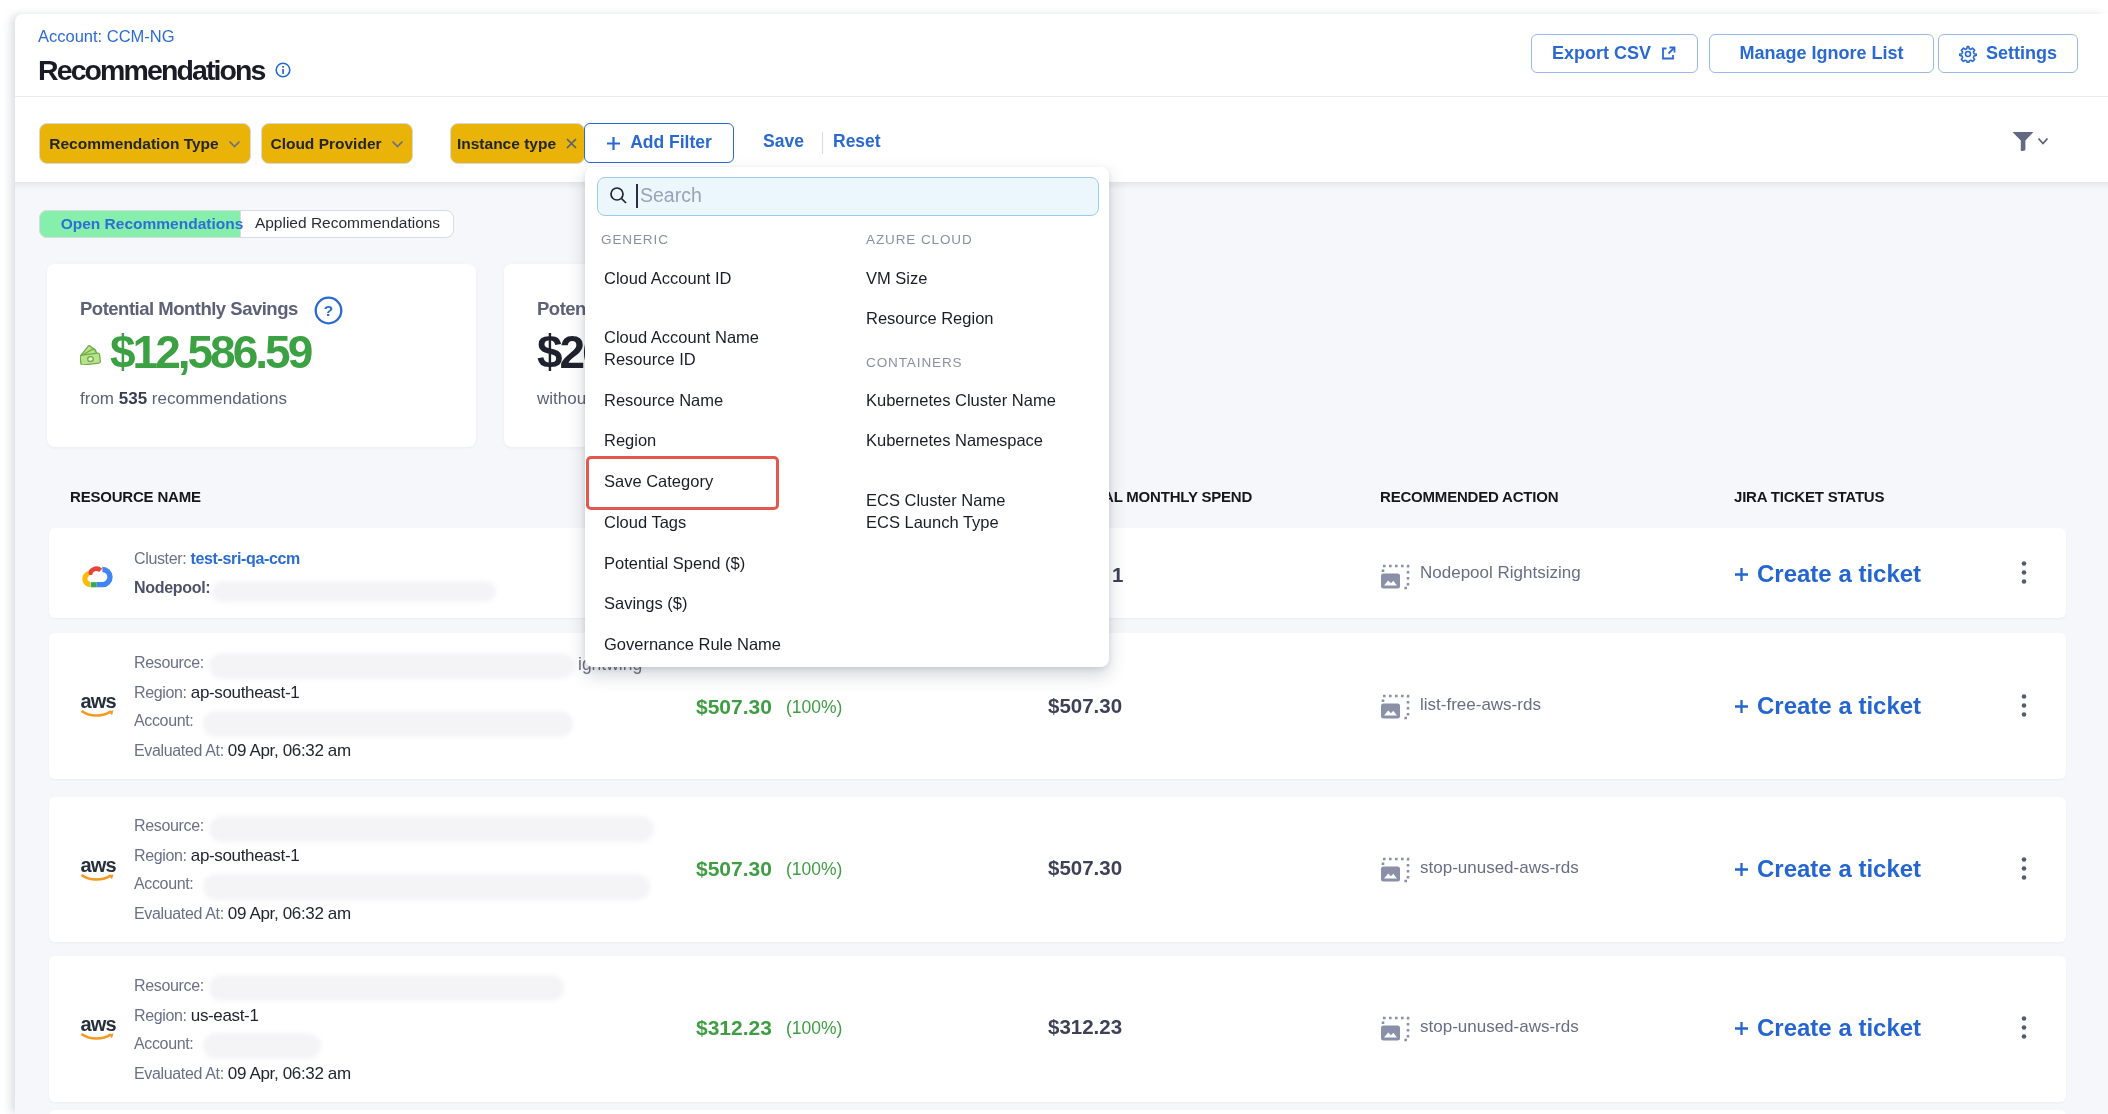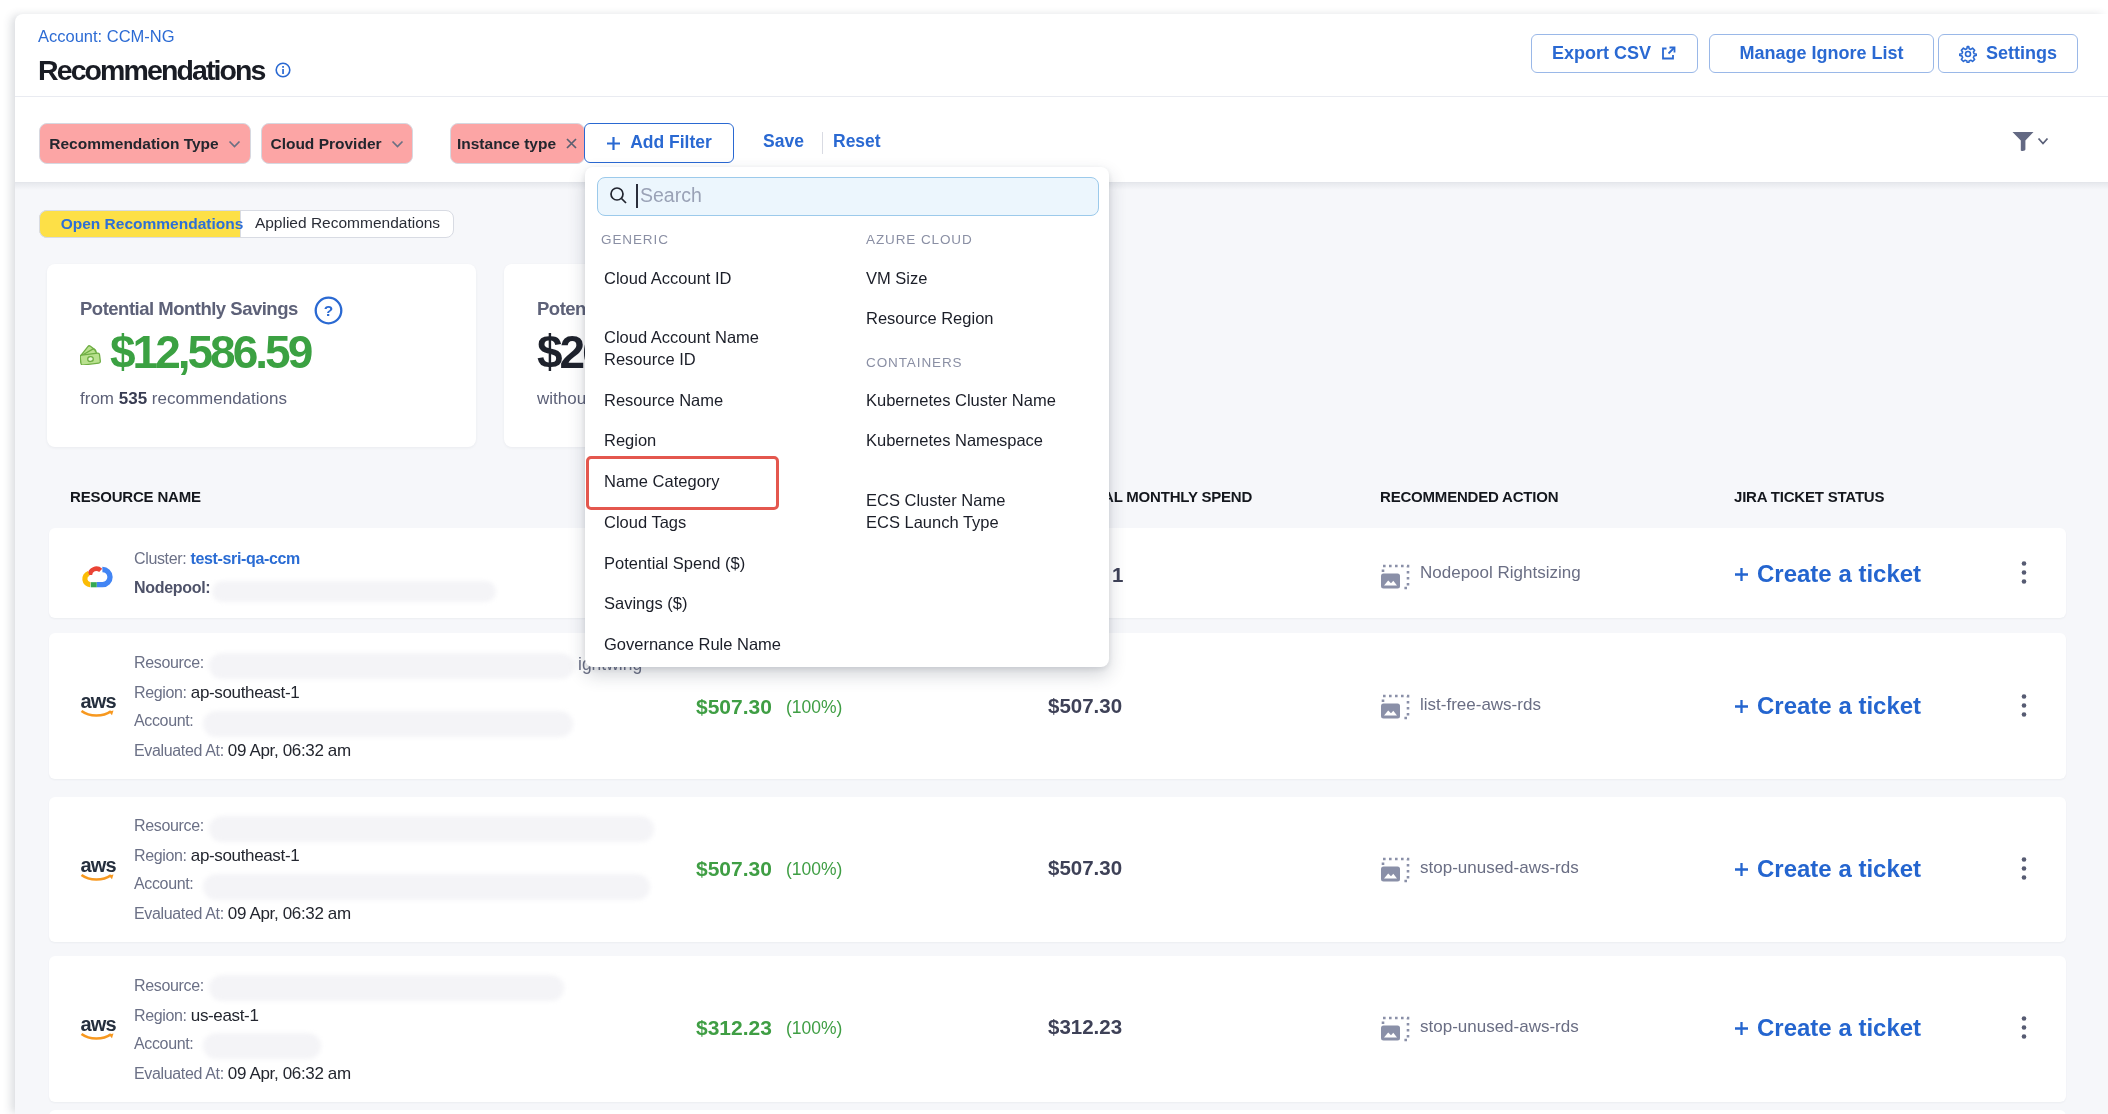--- a/index.html
+++ b/index.html
@@ -1,21 +1,21 @@
 <!DOCTYPE html>
 <html><head><meta charset="utf-8">
 <style>
 html,body{margin:0;padding:0;width:2108px;height:1114px;background:#fff;font-family:"Liberation Sans",sans-serif;overflow:hidden;position:relative}
 .a{position:absolute;line-height:1;white-space:nowrap}
 .panel{position:absolute;left:15px;top:14px;width:2093px;height:1100px;background:#fff;border-radius:8px 0 0 0;box-shadow:-5px 0 9px -1px rgba(50,58,80,.17)}
 .contentbg{position:absolute;left:15px;top:182px;width:2093px;height:932px;background:#f6f7fa;border-top:1px solid #e4e6eb}
 .topshade{position:absolute;left:15px;top:183px;width:2093px;height:7px;background:linear-gradient(rgba(80,90,110,.09),rgba(80,90,110,0))}
 .hdiv{position:absolute;left:15px;top:96px;width:2093px;height:1px;background:#e9ebf1}
 .btn{position:absolute;box-sizing:border-box;height:39px;border:1.5px solid #9ab8e8;border-radius:6px;background:#fff;color:#2a69d2;font-weight:bold;font-size:18px;display:flex;align-items:center;justify-content:center;gap:9px}
-.chip{position:absolute;box-sizing:border-box;height:41px;top:123px;border:1.4px solid #d6d8e0;border-radius:8px;background:#fca5a5;color:#23262e;font-weight:600;font-size:15.5px;display:flex;align-items:center;justify-content:center;gap:9px}
+.chip{position:absolute;box-sizing:border-box;height:41px;top:123px;border:1.4px solid #d6d8e0;border-radius:8px;background:#eab308;color:#23262e;font-weight:600;font-size:15.5px;display:flex;align-items:center;justify-content:center;gap:9px}
 .blue{color:#2a69d2}
 .lab{font-size:16px;letter-spacing:-.35px;color:#6b7086}
 .val{font-size:17px;color:#23262f}
 .labb{font-size:16px;letter-spacing:-.3px;font-weight:bold;color:#4e5269}
 .blur{position:absolute;background:#f4f4f7;border-radius:13px;filter:blur(2px)}
 .price{font-size:21px;font-weight:bold;color:#3f9e44}
 .pct{font-size:17.5px;color:#3f9e44}
 .spend{font-size:20.5px;font-weight:bold;color:#3e4157}
 .act{font-size:17px;color:#6a6e84}
 .th{font-size:15px;font-weight:bold;color:#14171d;letter-spacing:-.2px}
@@ -77,21 +77,21 @@
 <div class="a" style="left:822px;top:132px;width:1.3px;height:22px;background:#d9dbe3"></div>
 <div class="a blue" style="left:833px;top:133px;font-size:17.5px;font-weight:bold">Reset</div>
 <svg class="a" style="left:2012px;top:131px" width="22" height="22" viewBox="0 0 22 22">
     <path d="M0.5 1h21L13.4 9.6v8.6c0 1.4-2.7 2.4-4.6 1.2V9.6Z" fill="#636983"></path>
   </svg>
 <svg class="a" style="left:2037px;top:137px" width="12" height="9" viewBox="0 0 12 9" fill="none" stroke="#5a6078" stroke-width="1.8">
     <path d="M1.5 1.5 6 6.5 10.5 1.5"></path>
   </svg>
 
 <div class="a" style="left:39px;top:210px;width:415px;height:28px;box-sizing:border-box;border:1.3px solid #d8dbe3;border-radius:8px;background:#fff"></div>
-<div class="a" style="left:39px;top:210px;width:202px;height:28px;box-sizing:border-box;border:1.3px solid #d8dbe3;border-radius:8px 0 0 8px;background:#fde047;display:flex;align-items:center;justify-content:center;padding-left:24px;color:#2e6fd6;font-weight:bold;font-size:15.5px">Open Recommendations</div>
+<div class="a" style="left:39px;top:210px;width:202px;height:28px;box-sizing:border-box;border:1.3px solid #d8dbe3;border-radius:8px 0 0 8px;background:#86efac;display:flex;align-items:center;justify-content:center;padding-left:24px;color:#2e6fd6;font-weight:bold;font-size:15.5px">Open Recommendations</div>
 <div class="a" style="left:241px;top:210px;width:213px;height:25px;display:flex;align-items:center;justify-content:center;color:#2a2d37;font-size:15.5px">Applied Recommendations</div>
 
 <div class="a" style="left:47px;top:264px;width:429px;height:183px;background:#fff;border-radius:8px;box-shadow:0 1px 3px rgba(40,50,70,.06)"></div>
 <div class="a" style="left:504px;top:264px;width:429px;height:183px;background:#fff;border-radius:8px;box-shadow:0 1px 3px rgba(40,50,70,.06)"></div>
 <div class="a" style="left:80px;top:300px;font-size:18.5px;font-weight:bold;color:#5d6178;letter-spacing:-.5px">Potential Monthly Savings</div>
 <svg class="a" style="left:314px;top:296px" width="29" height="29" viewBox="0 0 29 29">
     <circle cx="14.5" cy="14.5" r="12.8" fill="none" stroke="#2a69d2" stroke-width="2.3"></circle>
     <text x="14.5" y="20" font-family="Liberation Sans" font-size="15.5" font-weight="bold" fill="#2a69d2" text-anchor="middle">?</text>
   </svg>
 <svg class="a" style="left:80px;top:341px" width="24" height="24" viewBox="0 0 24 24">
@@ -256,21 +256,21 @@
   </svg>
 <div class="a" style="left:636px;top:184px;width:1.5px;height:24px;background:#2a2e3c;z-index:52"></div>
 <div class="a" style="left:640px;top:186px;font-size:19.5px;color:#9aa2b6;z-index:52">Search</div>
 <div class="ddh" style="left:601px;top:232px">GENERIC</div>
 <div class="ddh" style="left:866px;top:232px">AZURE CLOUD</div>
 <div class="ddi" style="left:604px;top:268.6px">Cloud Account ID</div>
 <div class="ddi" style="left:604px;top:328px">Cloud Account Name</div>
 <div class="ddi" style="left:604px;top:350px">Resource ID</div>
 <div class="ddi" style="left:604px;top:390.7px">Resource Name</div>
 <div class="ddi" style="left:604px;top:431.4px">Region</div>
-<div class="ddi" style="left:604px;top:472.1px">Name Category</div>
+<div class="ddi" style="left:604px;top:472.1px">Save Category</div>
 <div class="ddi" style="left:604px;top:512.8px">Cloud Tags</div>
 <div class="ddi" style="left:604px;top:553.5px">Potential Spend ($)</div>
 <div class="ddi" style="left:604px;top:594.2px">Savings ($)</div>
 <div class="ddi" style="left:604px;top:634.9px">Governance Rule Name</div>
 <div class="ddi" style="left:866px;top:268.6px">VM Size</div>
 <div class="ddi" style="left:866px;top:309.3px">Resource Region</div>
 <div class="ddh" style="left:866px;top:355px">CONTAINERS</div>
 <div class="ddi" style="left:866px;top:390.7px">Kubernetes Cluster Name</div>
 <div class="ddi" style="left:866px;top:431.4px">Kubernetes Namespace</div>
 <div class="ddi" style="left:866px;top:491px">ECS Cluster Name</div>

